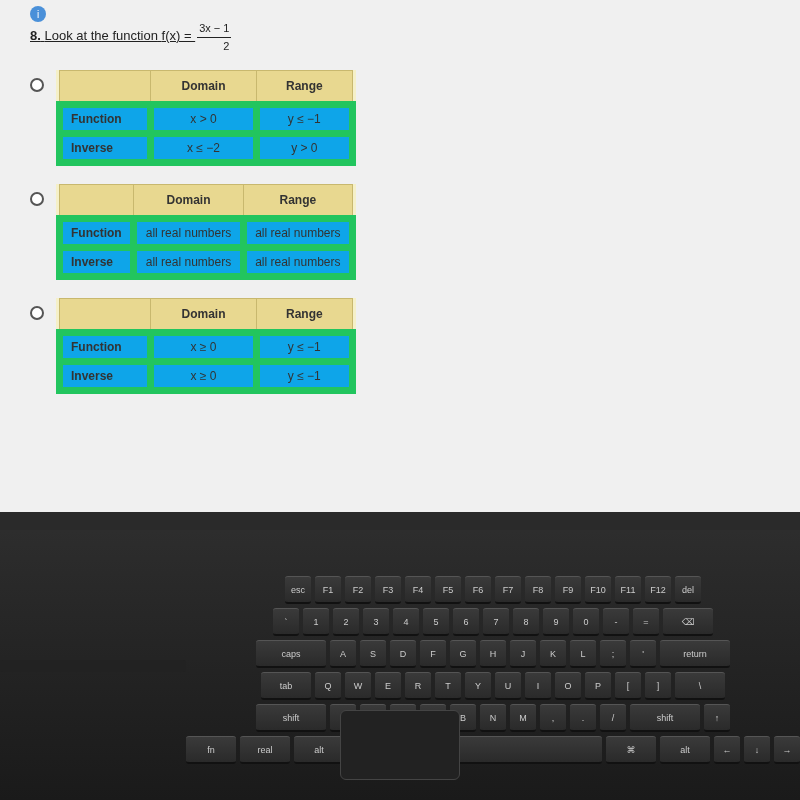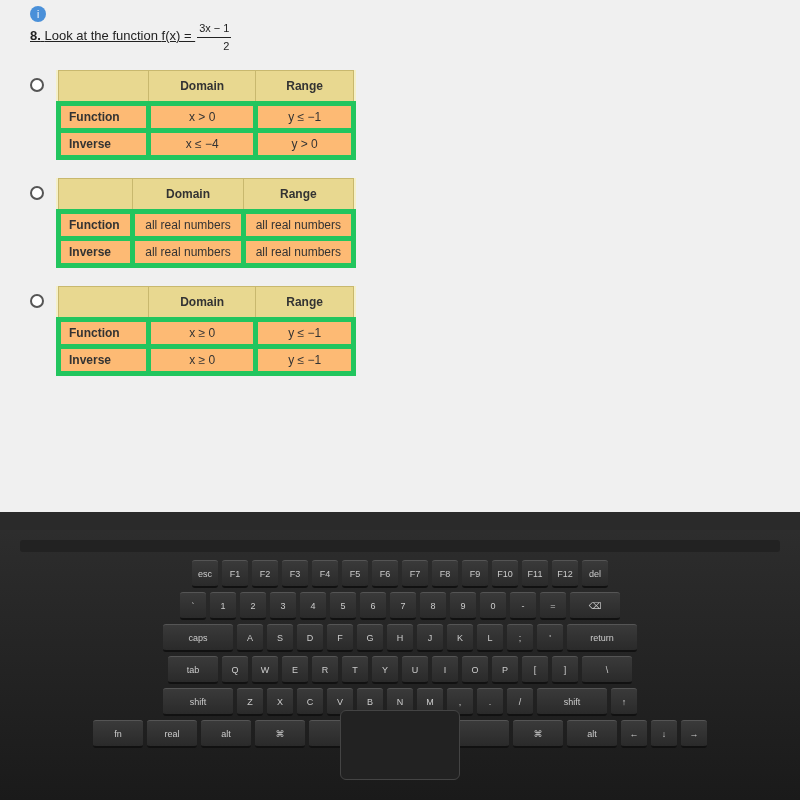--- a/index.html
+++ b/index.html
@@ -28,21 +28,20 @@
 
     
     .keyboard-area {
       position: absolute;
       top: 530px;
       left: 0;
       width: 800px;
       height: 270px;
       background: linear-gradient(180deg, #2d2d2d 0%, #1a1a1a 100%);
       display: flex;
-      flex-direction: column;
       align-items: center;
       padding-top: 10px;
     }
 
     .keyboard-top-bar {
       width: 760px;
       height: 12px;
       background: #222;
       border-radius: 3px;
       margin-bottom: 8px;
@@ -146,25 +145,25 @@
     .answer-table th {
       background: #e8d890;
       border: 1px solid #c8b86e;
       padding: 8px 20px;
       font-weight: bold;
       text-align: center;
       color: #333;
     }
 
     .answer-table td {
-      border: 5px solid #22c55e;
+      border: 7px solid #22c55e;
       padding: 4px 8px;
       text-align: center;
       color: #333;
-      background: #fdba74;
+      background: #0ea5e9;
     }
 
     .answer-table td.row-label {
       font-weight: bold;
       text-align: left;
       padding-left: 8px;
     }
 
     .info-icon {
       position: absolute;
@@ -242,21 +241,21 @@
           </tr>
         </thead>
         <tbody>
           <tr>
             <td class="row-label">Function</td>
             <td>x &gt; 0</td>
             <td>y ≤ −1</td>
           </tr>
           <tr>
             <td class="row-label">Inverse</td>
-            <td>x ≤ −4</td>
+            <td>x ≤ −2</td>
             <td>y &gt; 0</td>
           </tr>
         </tbody>
       </table>
     </div>
 
     <div class="option-row">
       <div class="radio-circle"></div>
       <table class="answer-table">
         <thead>

